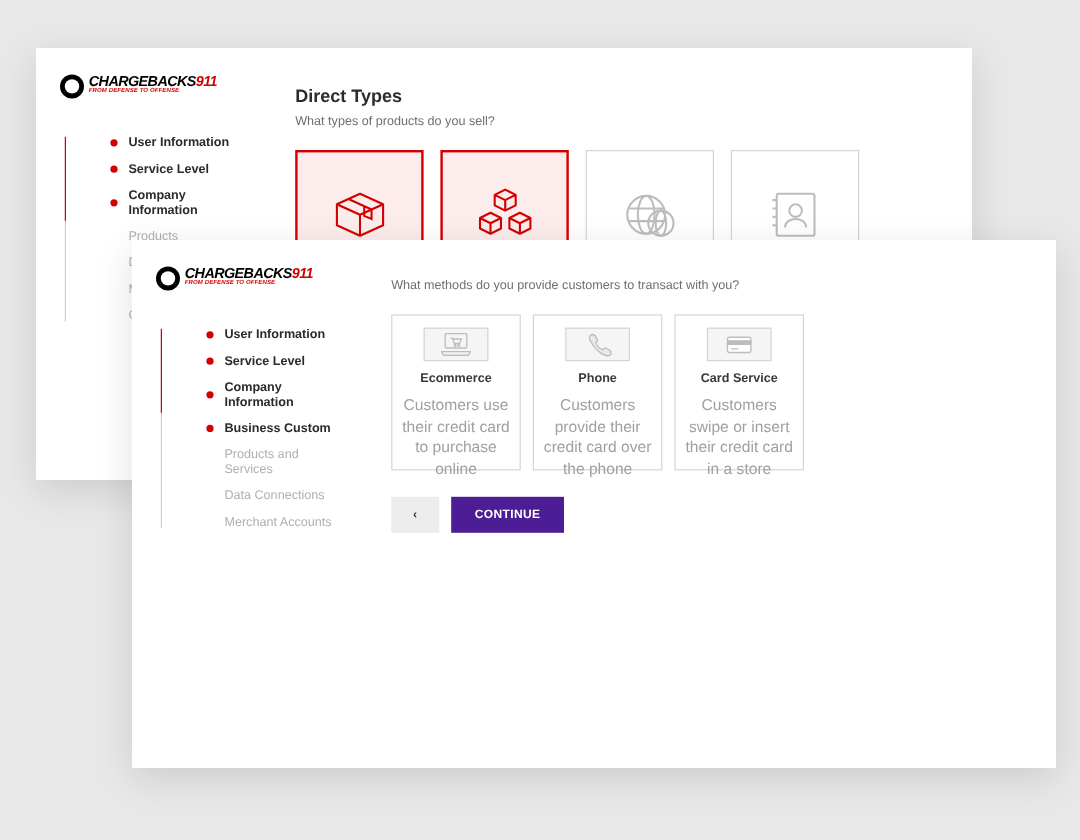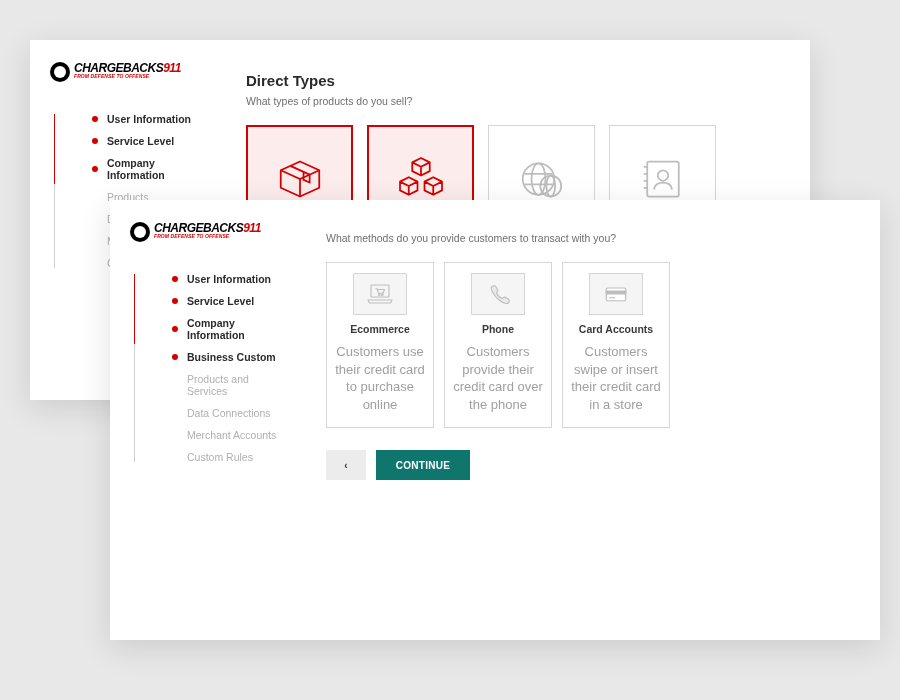--- a/index.html
+++ b/index.html
@@ -102,21 +102,21 @@
     cursor: pointer;
   }
   .card.selected { border: 2px solid #d40000; background: #fdecec; }
   .card svg { width: 56px; height: 56px; }
   .card .ico-stroke { stroke: #bdbdbd; }
   .card.selected .ico-stroke { stroke: #d40000; }
 
   .option-row { display: flex; gap: 10px; }
   .option {
     border: 1px solid #d5d5d5;
-    width: 108px; height: 166px;
+    width: 108px; height: 130px;
     padding: 10px 8px;
     text-align: center;
     cursor: pointer;
     display: flex; flex-direction: column; align-items: center; gap: 8px;
   }
   .option-icon {
     width: 54px; height: 42px;
     border: 1px solid #d5d5d5;
     background: #f5f5f5;
     display: flex; align-items: center; justify-content: center;
@@ -125,21 +125,21 @@
   .option-title { font-size: 10.5px; font-weight: 600; color: #3a3a3a; }
   .option-desc { font-size: 13px; color: #a0a0a0; line-height: 1.35; }
 
   .actions { display: flex; gap: 10px; margin-top: 22px; }
   .btn {
     height: 30px; display: inline-flex; align-items: center; justify-content: center;
     font-size: 10px; font-weight: 700; letter-spacing: 0.3px;
     cursor: pointer; border: none;
   }
   .btn-back { width: 40px; background: #ececec; color: #333; }
-  .btn-continue { width: 94px; background: #0f766e; color: #fff; }
+  .btn-continue { width: 94px; background: #4c1d95; color: #fff; }
 </style>
 </head>
 <body>
 
 <div class="window window-back">
   <aside class="sidebar">
     <div class="logo">
       <div class="logo-mark"></div>
       <div class="logo-text">
         <div class="logo-top">
@@ -219,21 +219,20 @@
     <nav class="steps">
       <div class="steps-rail"></div>
       <div class="steps-rail-active"></div>
       <div class="step done">User Information</div>
       <div class="step done">Service Level</div>
       <div class="step done">Company Information</div>
       <div class="step active">Business Custom</div>
       <div class="step sub">Products and Services</div>
       <div class="step sub">Data Connections</div>
       <div class="step sub">Merchant Accounts</div>
-      <div class="step sub">Custom Rules</div>
     </nav>
   </aside>
   <main class="main">
     <p class="section-sub">What methods do you provide customers to transact with you?</p>
 
     <div class="option-row">
 
       <div class="option">
         <div class="option-icon">
           <svg viewBox="0 0 40 32" fill="none">
@@ -264,21 +263,21 @@
       <div class="option">
         <div class="option-icon">
           <svg viewBox="0 0 40 32" fill="none">
             <g stroke="#bdbdbd" stroke-width="1.5" stroke-linejoin="round">
               <rect x="7" y="8" width="26" height="17" rx="2" fill="#fff"></rect>
               <rect x="7" y="12" width="26" height="4" fill="#bdbdbd"></rect>
               <path d="M11 21 H19"></path>
             </g>
           </svg>
         </div>
-        <div class="option-title">Card Accounts</div>
+        <div class="option-title">Card Service</div>
         <div class="option-desc">Customers swipe or insert their credit card in a store</div>
       </div>
 
     </div>
 
     <div class="actions">
       <button class="btn btn-back">
         <span>‹</span>
       </button>
       <button class="btn btn-continue">CONTINUE</button>

